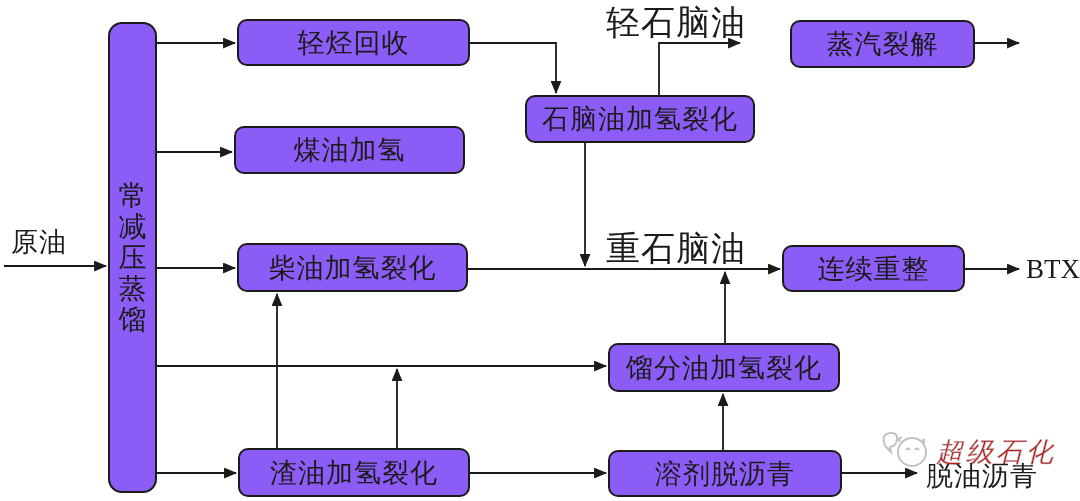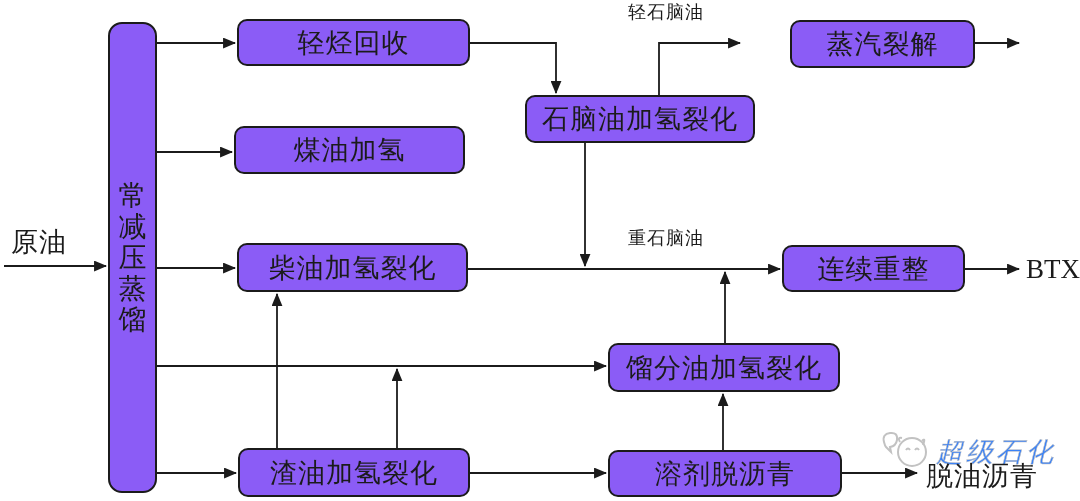--- a/index.html
+++ b/index.html
@@ -13,26 +13,26 @@
     border:2px solid #1b1b1b;border-radius:10px;background:#8b5cf6;
     display:flex;align-items:center;justify-content:center;
     font-size:27px;letter-spacing:1px;white-space:nowrap;
   }
   .node.tall{border-radius:14px;}
   .vtext{
     display:block;width:30px;font-size:28px;line-height:31px;
     word-break:break-all;text-align:center;letter-spacing:0;white-space:normal;
   }
   .slabel{
-    position:absolute;z-index:3;font-size:18px;letter-spacing:1px;
+    position:absolute;z-index:3;font-size:34px;letter-spacing:1px;
     text-align:center;white-space:nowrap;
   }
   .btx{font-size:27px;letter-spacing:0;}
   .watermark{
-    position:absolute;z-index:0;color:#3b82f6;
+    position:absolute;z-index:0;color:#b91c1c;
     display:flex;align-items:center;gap:4px;
   }
   .watermark .wm-text{
     font-size:27px;letter-spacing:3px;font-style:italic;
     -webkit-text-stroke:0.5px #c2c2c2;white-space:nowrap;
   }
 </style>
 </head>
 <body>
 

